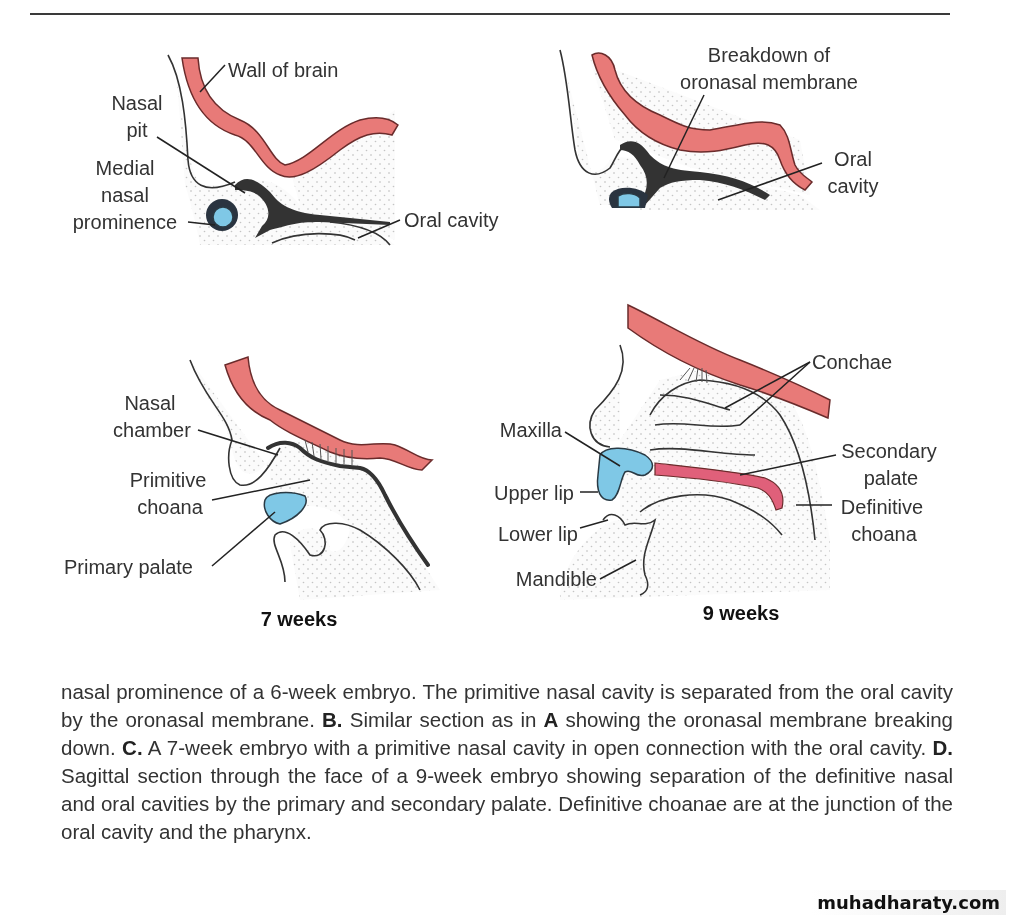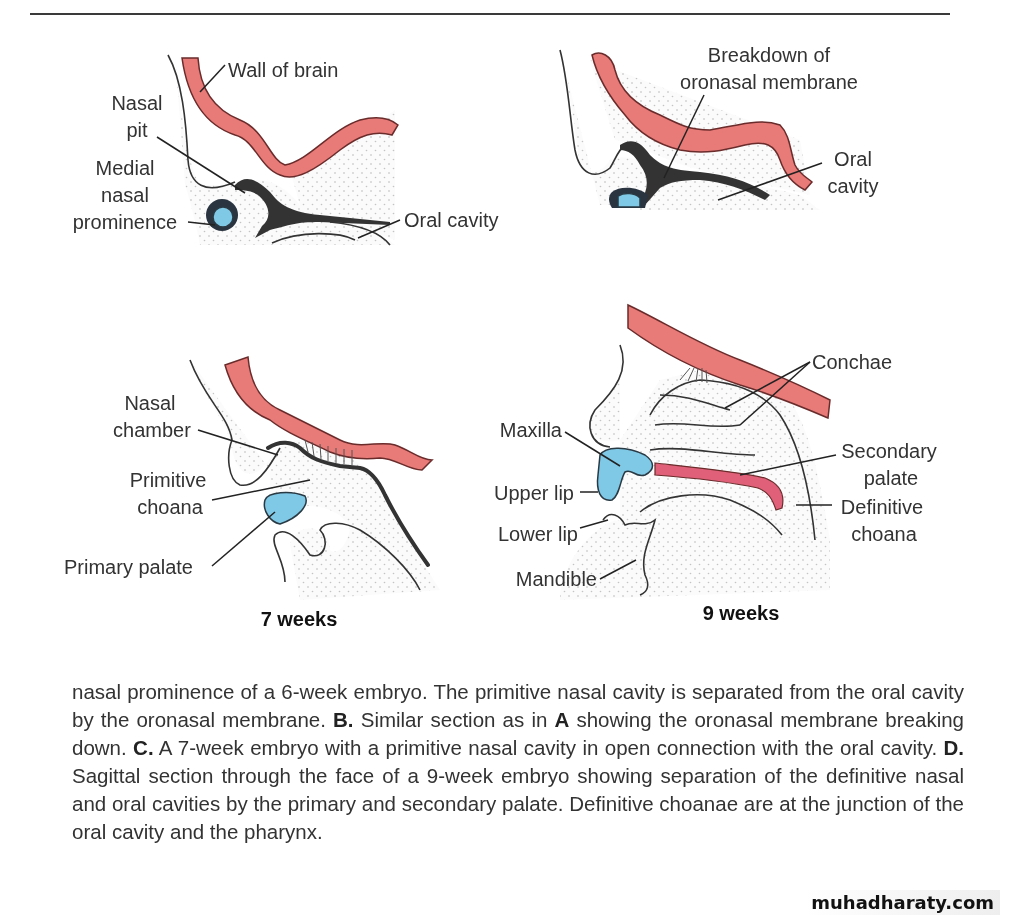--- a/index.html
+++ b/index.html
@@ -10,23 +10,23 @@
   .lbl-c { text-anchor: middle; }
   .lbl-e { text-anchor: end; }
   .wk { font-family: "Liberation Sans", sans-serif; font-size: 20px; font-weight: bold; fill: #111; text-anchor: middle; }
   .brain { fill: #e87a78; stroke: #6a2b2b; stroke-width: 1.5; }
   .blue { fill: #7fc8e6; stroke: #2a3a44; stroke-width: 1.5; }
   .pink { fill: #e0607a; stroke: #6a2b2b; stroke-width: 1.2; }
   .outline { fill: none; stroke: #333; stroke-width: 1.6; }
   .thick { fill: none; stroke: #333; stroke-width: 4; stroke-linecap: round; }
   .leader { fill: none; stroke: #222; stroke-width: 1.5; }
   .stipple { fill: url(#dots); stroke: none; }
-  .caption { position: absolute; left: 72px; top: 678px; width: 892px; font-family: "Liberation Sans", sans-serif; font-size: 20.5px; line-height: 28px; color: #333; text-align: justify; }
+  .caption { position: absolute; left: 61px; top: 678px; width: 892px; font-family: "Liberation Sans", sans-serif; font-size: 20.5px; line-height: 28px; color: #333; text-align: justify; }
   .caption b { font-weight: bold; color: #222; }
-  .watermark { position: absolute; right: 12px; bottom: 4px; font-family: "DejaVu Sans", sans-serif; font-size: 18px; font-weight: bold; color: #111; background: linear-gradient(90deg, #fff, #eee); padding: 2px 6px; }
+  .watermark { position: absolute; right: 6px; bottom: 4px; font-family: "DejaVu Sans", sans-serif; font-size: 18px; font-weight: bold; color: #111; background: linear-gradient(90deg, #fff, #eee); padding: 2px 6px; }
 </style>
 </head>
 <body>
 
 <div class="header-rule"></div>
 
 <svg class="fig" width="1012" height="670" viewBox="0 0 1012 670">
   <defs>
     <pattern id="dots" width="9" height="9" patternUnits="userSpaceOnUse">
       <rect width="9" height="9" fill="#fbfbfb"></rect>

